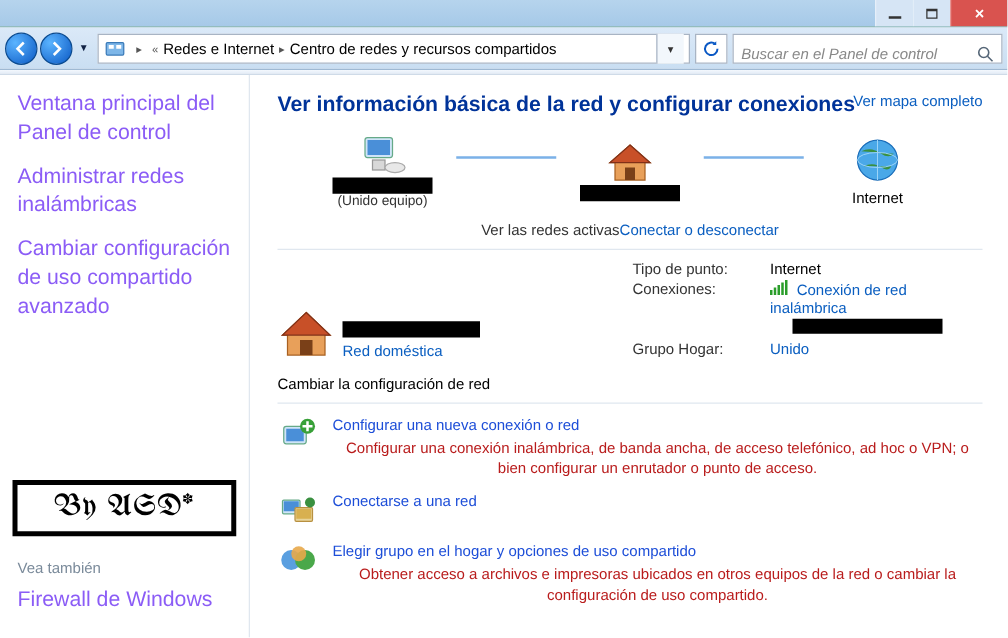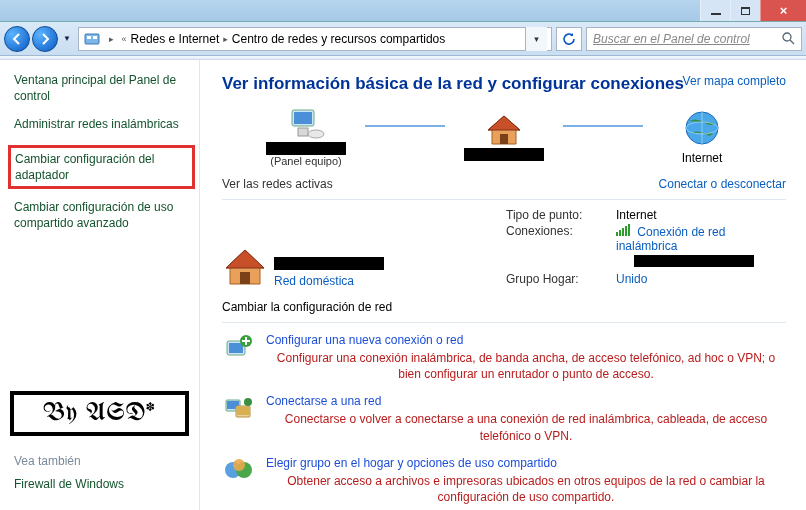--- a/index.html
+++ b/index.html
@@ -18,49 +18,49 @@
   
   .addr-bar { height: 34px; background: linear-gradient(#dbe9f8, #c9def2); display: flex; align-items: center; padding: 0 4px; border-bottom: 1px solid #9fb9d3; gap: 4px; }
   .nav-arrows { display: flex; gap: 2px; }
   .nav-circle { width: 26px; height: 26px; border-radius: 50%; background: radial-gradient(circle at 30% 30%, #5bb4ff, #0a58c4); border: 1px solid #0a4a8f; display: flex; align-items: center; justify-content: center; color: #fff; font-size: 15px; font-weight: bold; }
   .nav-dd { width: 14px; height: 26px; display:flex; align-items:center; justify-content:center; color:#124; font-size:8px; }
   .breadcrumb { flex: 1; height: 24px; background: #fff; border: 1px solid #a8b4c4; display: flex; align-items: center; padding: 0 4px; font-size: 12px; }
   .bc-icon { width: 18px; height: 18px; margin-right: 4px; display:inline-flex; align-items:center; justify-content:center; }
   .bc-sep { margin: 0 4px; color: #555; font-size: 9px; }
   .bc-dd { width: 22px; height: 24px; border-left: 1px solid #a8b4c4; display:flex; align-items:center; justify-content:center; font-size:9px; color:#333; background:#f2f7fc; }
   .refresh-btn { width: 26px; height: 24px; border: 1px solid #a8b4c4; background: #fff; display:flex; align-items:center; justify-content:center; color:#0a58c4; font-size:14px; }
-  .search-box { width: 216px; height: 24px; background: #fff; border: 1px solid #a8b4c4; display: flex; align-items: center; padding: 0 6px; color: #888; font-style: italic; font-size: 12px; text-decoration: underline; }
+  .search-box { width: 216px; height: 24px; background: #fff; border: 1px solid #a8b4c4; display: flex; align-items: flex-end; padding: 0 6px; color: #888; font-style: italic; font-size: 12px; }
 
   
   .toolbar { height: 4px; background: linear-gradient(#f4f8fd, #e3ecf7); border-bottom: 1px solid #cfdbe8; }
 
   .body { display: flex; height: calc(510px - 22px - 34px - 4px); }
 
   
   .sidebar { width: 200px; background: #fff; padding: 12px 10px 6px 14px; border-right: 1px solid #e0e7ef; display:flex; flex-direction:column; }
-  .sidebar a { display: block; color: #14532d; text-decoration: none; font-size: 12px; line-height: 1.35; margin-bottom: 12px; cursor: pointer; }
+  .sidebar a { display: block; color: #8b5cf6; text-decoration: none; font-size: 17px; line-height: 1.35; margin-bottom: 12px; cursor: pointer; }
   .sb-highlight { border: 3px solid #e03030; padding: 3px 4px; margin-left: -6px; margin-right: -6px; margin-bottom: 10px; }
   .sb-highlight a { margin-bottom: 0; }
   .sb-spacer { flex: 1; }
   .sb-badge { border: 4px solid #000; padding: 6px 4px; text-align: center; margin: 4px 0 18px -4px; font-family: "Old English Text MT","Blackletter","UnifrakturMaguntia",serif; font-size: 24px; letter-spacing: 1px; }
   .sb-footer-head { color: #7a8a9a; font-size: 12px; margin-bottom: 8px; }
 
   
   .main { flex: 1; padding: 14px 20px 10px 22px; overflow: hidden; position: relative; }
   h1.page-title { color: #003399; font-weight: bold; font-size: 17px; margin-bottom: 12px; }
   .map-link { position: absolute; top: 14px; right: 20px; color: #0a5ec0; font-size: 12px; cursor: pointer; }
 
   .net-map { display: flex; align-items: center; justify-content: center; gap: 0; margin-bottom: 10px; }
   .nm-node { display: flex; flex-direction: column; align-items: center; width: 110px; }
   .nm-label { font-size: 12px; margin-top: 4px; text-align: center; }
   .nm-sub { font-size: 11px; color: #333; }
   .nm-redact { background: #000; color: #000; width: 80px; height: 13px; display:inline-block; }
   .nm-line { width: 80px; border-top: 2px solid #7bb1e8; height: 0; margin: 0 4px 22px 4px; }
 
-  .section-row { display:flex; align-items:center; justify-content:space-between; margin: 6px 0 8px; }
+  .section-row { display:flex; align-items:center; justify-content:center; margin: 6px 0 8px; }
   .section-head { font-size: 12px; color: #333; }
   .link { color: #0a5ec0; cursor: pointer; font-size: 12px; }
 
   .active-net { display: flex; margin-bottom: 12px; }
   .an-left { display: flex; align-items: flex-end; gap: 6px; flex: 1; }
   .an-labels { font-size: 12px; }
   .an-labels .redact { background:#000; width: 110px; height: 13px; display:block; margin-bottom: 4px; }
   .an-right { width: 280px; font-size: 12px; }
   .an-right .row { display:flex; margin-bottom: 2px; }
   .an-right .k { width: 110px; color: #333; }
@@ -147,23 +147,20 @@
   </div>
 </div>
 
 <div class="toolbar"></div>
 
 <div class="body">
 
   <div class="sidebar">
     <a>Ventana principal del Panel de control</a>
     <a>Administrar redes inalámbricas</a>
-    <div class="sb-highlight">
-      <a>Cambiar configuración del adaptador</a>
-    </div>
     <a>Cambiar configuración de uso compartido avanzado</a>
 
     <div class="sb-spacer"></div>
 
     <div class="sb-badge">By ASD*</div>
 
     <div class="sb-footer-head">Vea también</div>
     <a>Firewall de Windows</a>
   </div>
 
@@ -175,21 +172,21 @@
       <div class="nm-node">
         <span>
           <svg width="40" height="36" viewBox="0 0 40 36">
               <rect x="6" y="4" width="22" height="16" rx="2" fill="#cfe4f8" stroke="#6a8"></rect>
               <rect x="8" y="6" width="18" height="12" fill="#4a8fd8"></rect>
               <rect x="12" y="22" width="10" height="8" fill="#d8d8d8" stroke="#999"></rect>
               <ellipse cx="30" cy="28" rx="8" ry="4" fill="#e8e8e8" stroke="#aaa"></ellipse>
             </svg>
         </span>
         <span class="nm-redact"></span>
-        <span class="nm-sub">(Panel equipo)</span>
+        <span class="nm-sub">(Unido equipo)</span>
       </div>
       <div class="nm-line"></div>
       <div class="nm-node">
         <span>
           <svg width="40" height="36" viewBox="0 0 40 36">
               <path d="M20 4 L36 18 L32 18 L32 32 L8 32 L8 18 L4 18 Z" fill="#e8a05a" stroke="#a86020"></path>
               <path d="M20 4 L36 18 L4 18 Z" fill="#c85028" stroke="#803018"></path>
               <rect x="16" y="22" width="8" height="10" fill="#7a4018"></rect>
             </svg>
         </span>
@@ -279,21 +276,20 @@
         <svg width="30" height="28" viewBox="0 0 30 28">
             <rect x="2" y="6" width="14" height="11" rx="1" fill="#cfe4f8" stroke="#6a8"></rect>
             <rect x="3" y="7" width="12" height="8" fill="#4a8fd8"></rect>
             <rect x="12" y="12" width="14" height="11" rx="1" fill="#e8d49a" stroke="#b89040"></rect>
             <rect x="13" y="13" width="12" height="8" fill="#d8b050"></rect>
             <circle cx="24" cy="8" r="4" fill="#3a9040"></circle>
           </svg>
       </div>
       <div class="task-body">
         <div class="task-title">Conectarse a una red</div>
-        <div class="task-desc">Conectarse o volver a conectarse a una conexión de red inalámbrica, cableada, de acceso telefónico o VPN.</div>
       </div>
     </div>
 
     <div class="task">
       <div class="task-icon">
         <svg width="30" height="28" viewBox="0 0 30 28">
             <circle cx="9" cy="14" r="8" fill="#5a9fe0"></circle>
             <circle cx="20" cy="14" r="8" fill="#4aa84a"></circle>
             <circle cx="15" cy="9" r="6" fill="#e8a84a" opacity="0.9"></circle>
           </svg>

